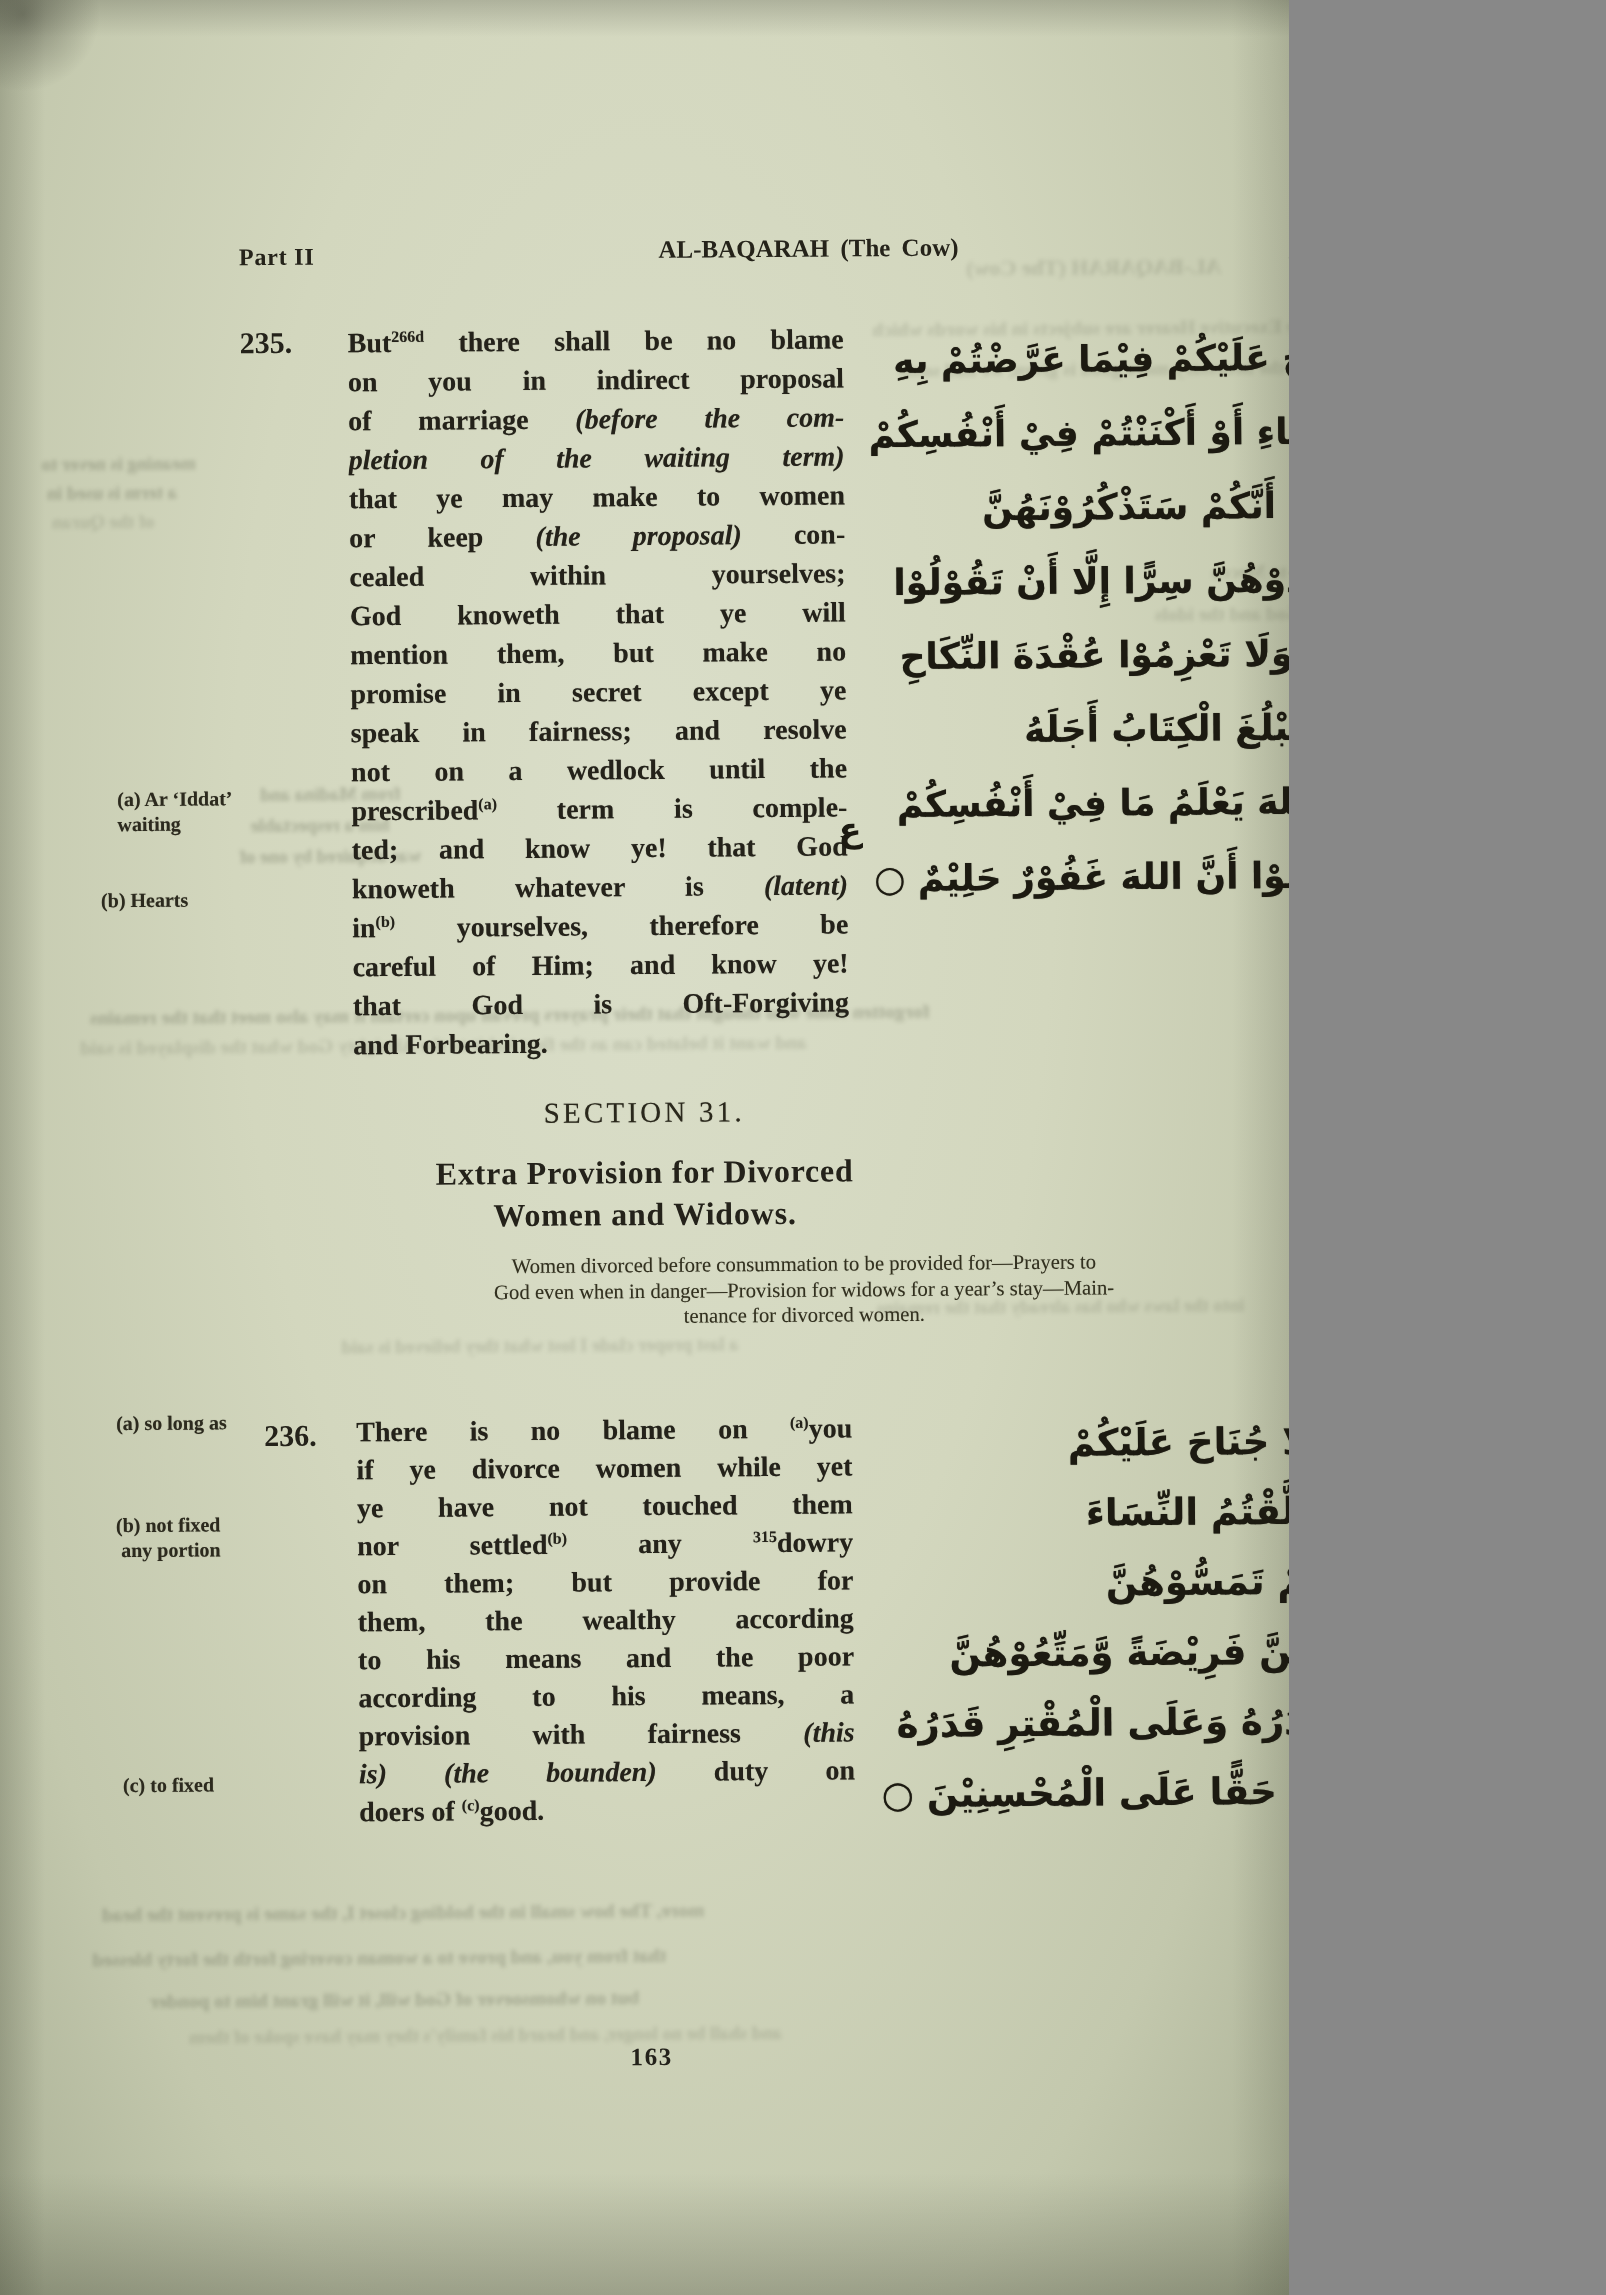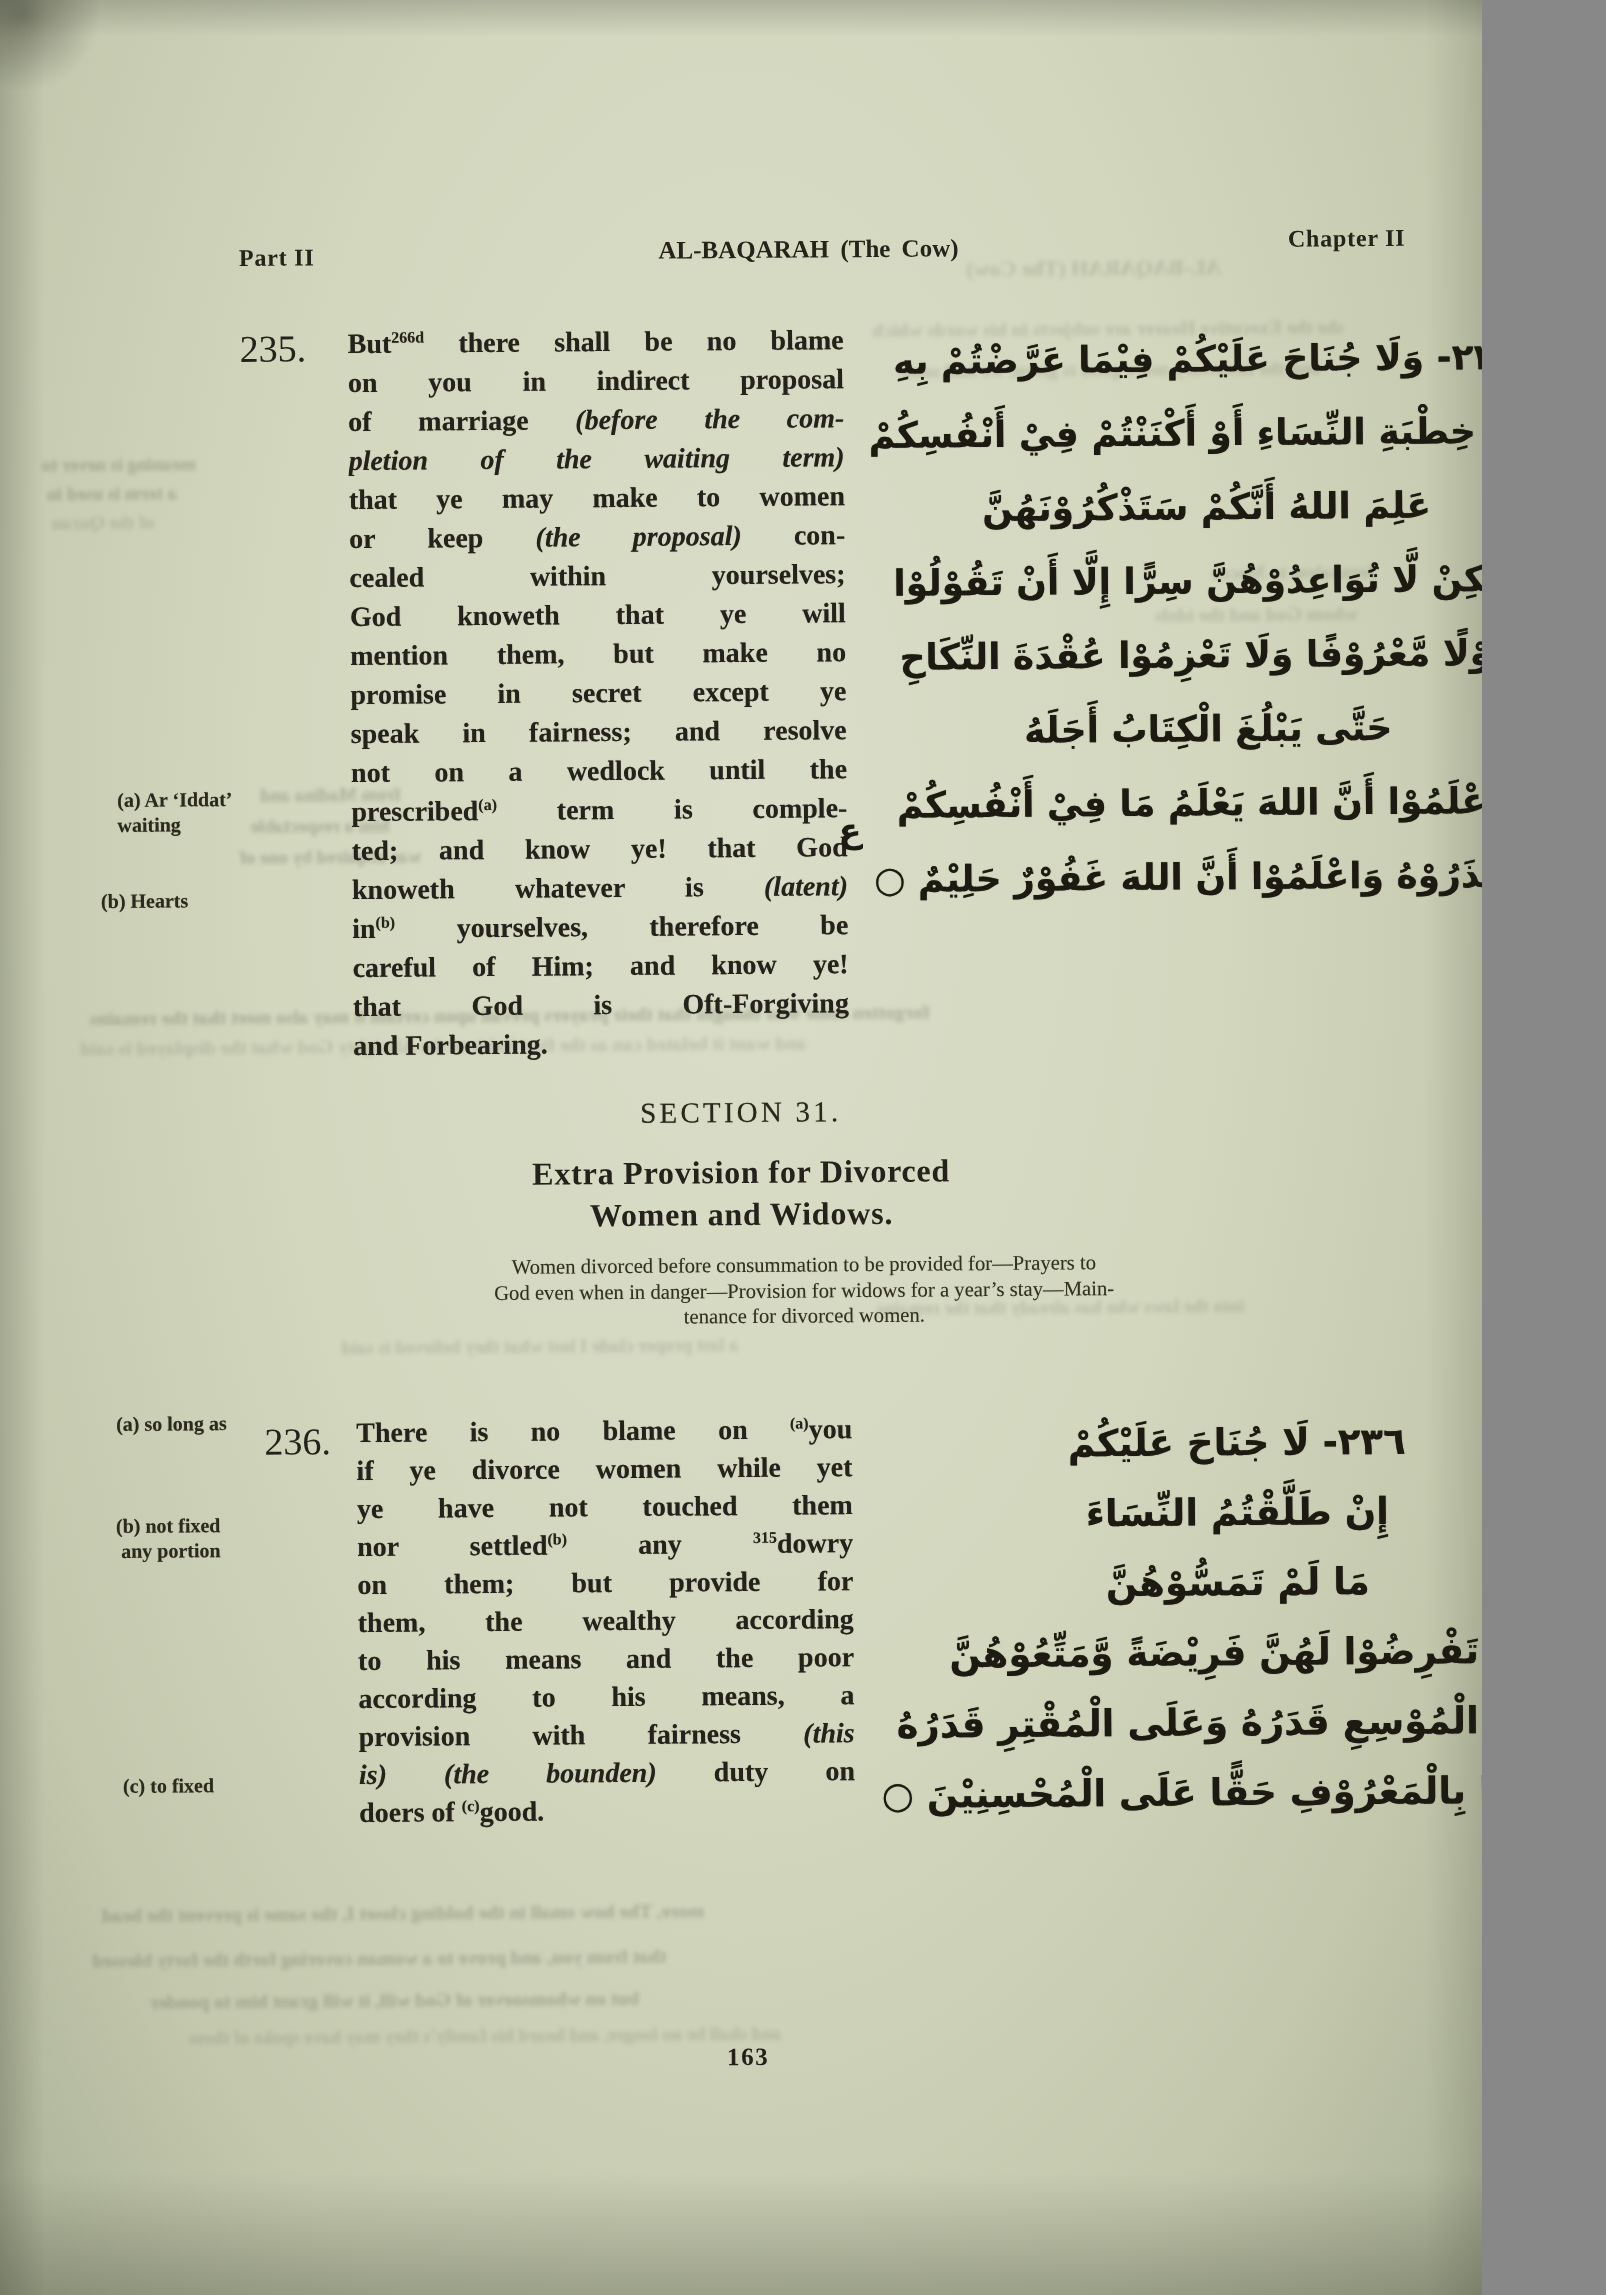--- a/index.html
+++ b/index.html
@@ -1,35 +1,35 @@
 <!DOCTYPE html>
 <html style="font-size:13px"><head>
 <meta charset="utf-8">
 <style>
   html,body{margin:0;padding:0;background:#888;}
   .page{
-    position:relative;width:1482px;height:2295px;overflow:hidden;
+    position:relative;width:1289px;height:2295px;overflow:hidden;
     background:
       radial-gradient(circle at 23px 14.6px, rgba(48,50,40,.45), rgba(48,50,40,0) 77px),
       linear-gradient(180deg, rgba(42,44,34,.22), rgba(42,44,34,0) 37px),
       linear-gradient(0deg, rgba(58,62,46,.30), rgba(58,62,46,0) 122px),
       linear-gradient(90deg, rgba(58,62,46,.24), rgba(58,62,46,0) 45px),
       linear-gradient(270deg, rgba(66,70,54,.18), rgba(66,70,54,0) 57px),
       radial-gradient(ellipse at 50% 36%, #dadec9 0%, #d3d7be 45%, #c3c8ad 78%, #aab095 100%);
     font-family:"Liberation Serif", serif;
   }
   .content{position:absolute;inset:0;transform:rotate(-0.45deg);transform-origin:50% 50%;}
 
   
   .hl{position:absolute;left:246px;top:241px;font-weight:700;font-size:24px;letter-spacing:0.8px;color:#25231a;}
   .hc{position:absolute;left:629px;top:236px;width:373px;text-align:center;font-weight:700;font-size:25px;word-spacing:4.9px;color:#25231a;}
   .hr{position:absolute;left:1295px;top:230px;font-weight:700;font-size:24px;letter-spacing:0.8px;color:#25231a;}
 
   
-  .vnum{position:absolute;font-weight:400;font-size:38px;color:#24221a;}
+  .vnum{position:absolute;font-weight:700;font-size:30px;color:#24221a;}
   .v235num{left:246px;top:323px;}
   .v236num{left:262px;top:1416px;}
 
   
   .eng{position:absolute;left:354px;width:496px;font-weight:700;color:#24221a;
        text-shadow:0 0 0.8px rgba(34,32,22,.45);}
   .eng235{top:321px;font-size:28px;line-height:39px;}
   .eng236{top:1411px;font-size:28px;line-height:38px;}
   .eng .line{height:39px;overflow:hidden;}
   .eng236 .line{height:38px;}

